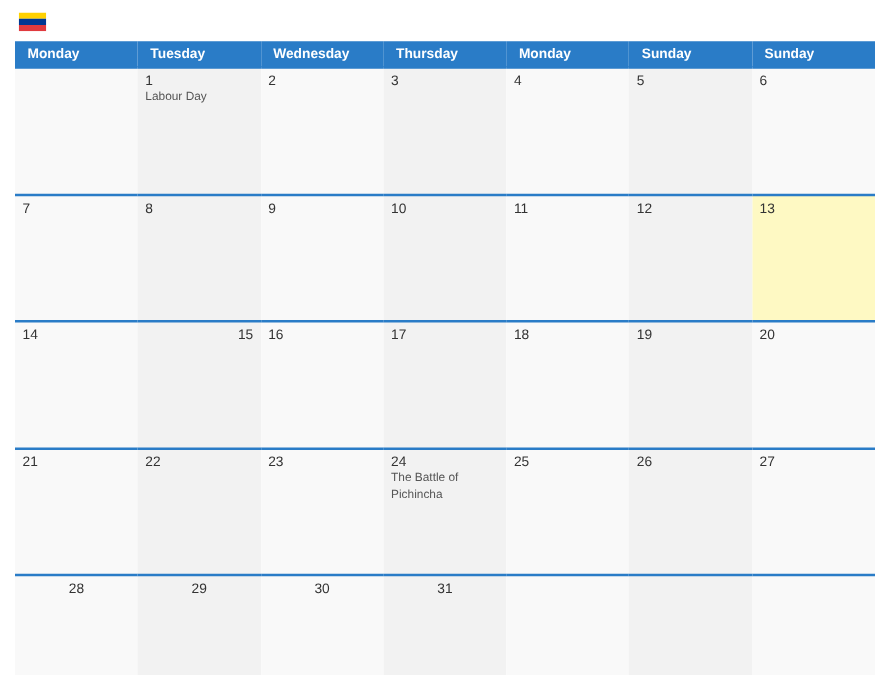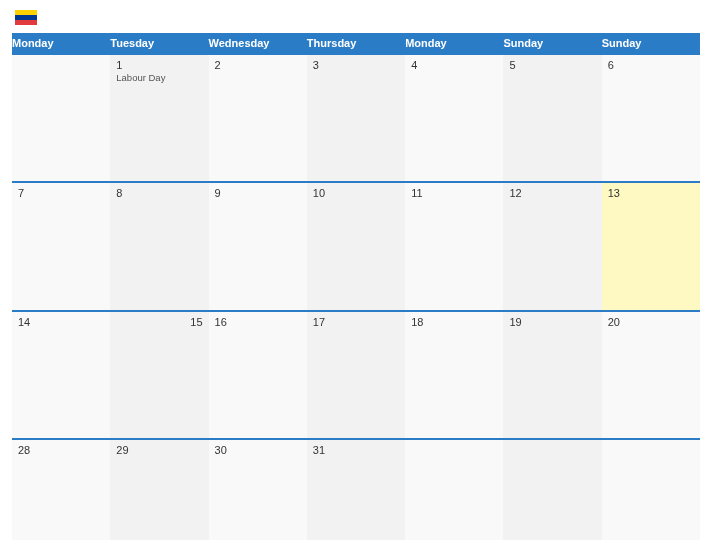--- a/index.html
+++ b/index.html
@@ -38,21 +38,21 @@
     }
     table {
       width: 100%;
       border-collapse: collapse;
       flex: 1;
     }
     .day-header {
       background-color: #2a7cc7;
       color: #fff;
       font-size: 11px;
-      padding: 4px 0;
+      padding: 4px 10px;
       text-align: left;
       border: none;
     }
     .week-row td {
       border-top: 2px solid #2a7cc7;
       vertical-align: top;
       padding: 4px 6px;
       height: 70px;
       font-size: 11px;
       background: #f9f9f9;
@@ -67,20 +67,21 @@
       display: block;
     }
     .holiday {
       font-size: 9.5px;
       color: #555;
       margin-top: 2px;
       line-height: 1.3;
     }
     .last-row td {
       height: 55px;
+      text-align: center;
     }
     .logo-wrapper {
       display: flex;
       flex-direction: column;
       align-items: flex-start;
     }
     .logo-line1 {
       font-size: 13px;
       font-weight: bold;
       color: #555;
@@ -194,20 +195,41 @@
           <td style="background: rgb(249, 249, 249);">
             <span class="day-num">18</span>
           </td>
           <td style="background: rgb(242, 242, 242);">
             <span class="day-num">19</span>
           </td>
           <td style="background: rgb(249, 249, 249); margin-top: 18px;">
             <span class="day-num">20</span>
           </td>
         </tr>
+        <tr class="week-row">
+          <td style="background: rgb(249, 249, 249);">
+            <span class="day-num">21</span>
+          </td>
+          <td style="background: rgb(242, 242, 242);">
+            <span class="day-num">22</span>
+          </td>
+          <td style="background: rgb(249, 249, 249);">
+            <span class="day-num">23</span>
+          </td>
+          <td style="background: rgb(242, 242, 242);"><span class="day-num">24</span><span class="holiday">The Battle of Pichincha</span></td>
+          <td style="background: rgb(249, 249, 249);">
+            <span class="day-num">25</span>
+          </td>
+          <td style="background: rgb(242, 242, 242);">
+            <span class="day-num">26</span>
+          </td>
+          <td style="background: rgb(249, 249, 249);">
+            <span class="day-num">27</span>
+          </td>
+        </tr>
         <tr class="week-row last-row">
           <td style="background: rgb(249, 249, 249);">
             <span class="day-num">28</span>
           </td>
           <td style="background: rgb(242, 242, 242);">
             <span class="day-num">29</span>
           </td>
           <td style="background: rgb(249, 249, 249);">
             <span class="day-num">30</span>
           </td>

